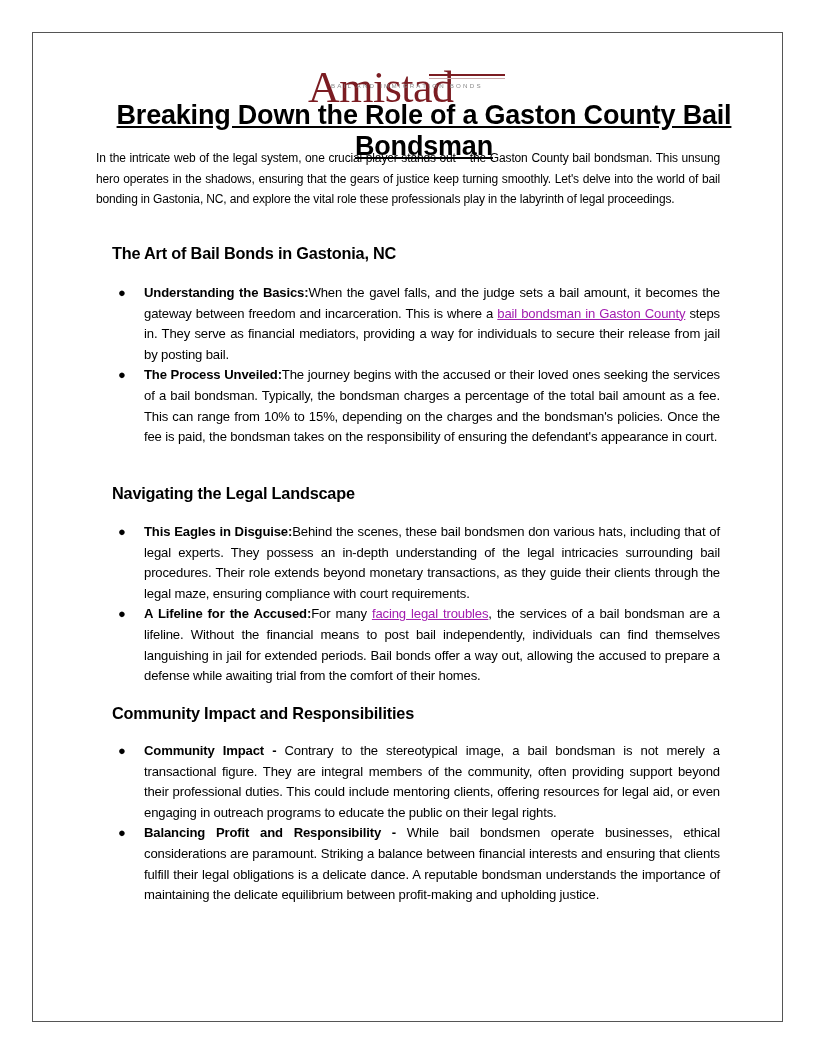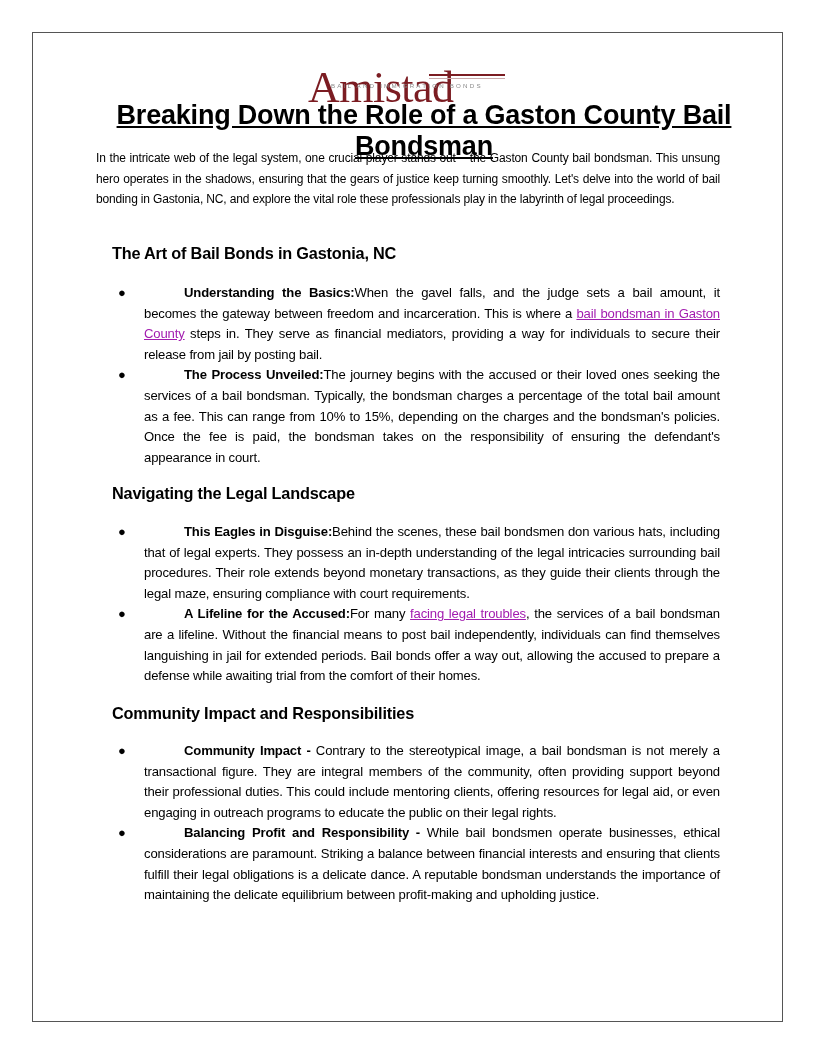--- a/index.html
+++ b/index.html
@@ -48,21 +48,21 @@
     ul.bullets {
       position: absolute; left: 0; width: 624px; margin: 0; padding: 0; list-style: none;
     }
     ul.bullets li {
       position: relative; padding-left: 48px; font-size: 13.1px; line-height: 20.6px;
       text-align: justify; letter-spacing: -0.15px;
     }
     ul.bullets li .dot {
       position: absolute; left: 22px; top: 0; font-size: 13px;
     }
-    ul.bullets li b { font-weight: bold; margin-left: 40px; }
+    ul.bullets li b { font-weight: bold; }
     a.link { color: #a21caf; text-decoration: underline; }
   </style>
 </head>
 <body>
 
 <div class="page-border"></div>
 
 <div class="logo">
   <div class="logo-word">Amistad</div>
   <div class="logo-line"></div>

